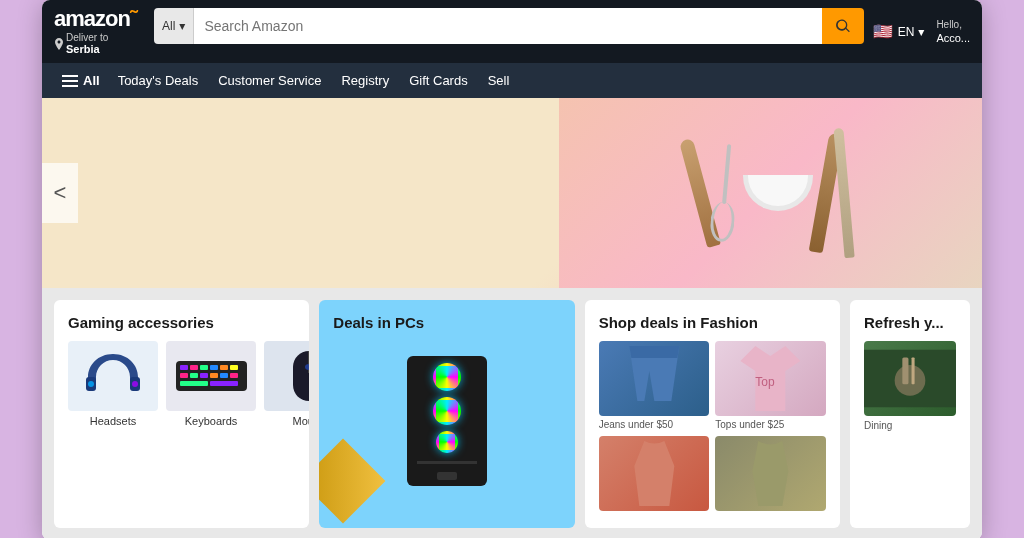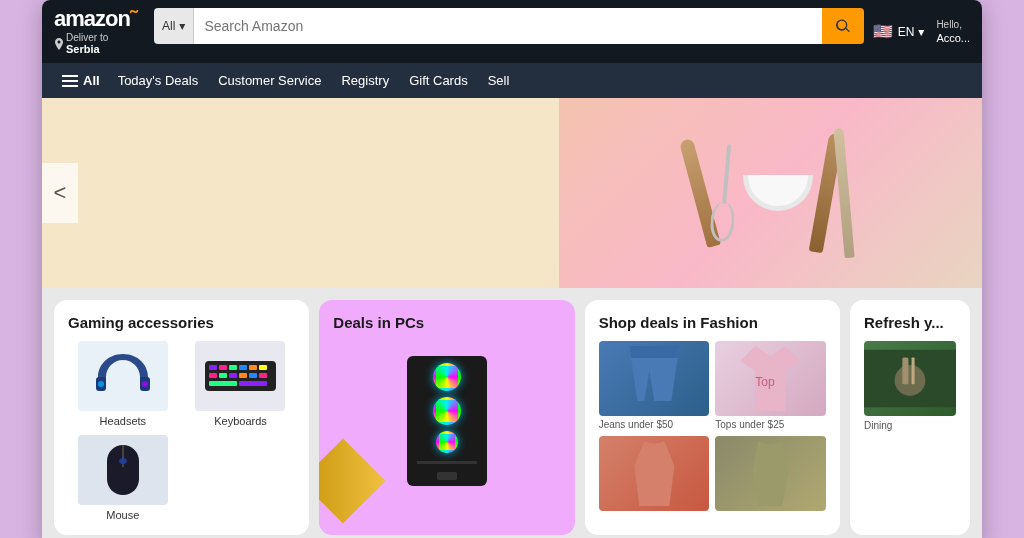--- a/index.html
+++ b/index.html
@@ -217,38 +217,38 @@
     
     .product-grid {
       display: flex;
       gap: 0;
       padding: 12px;
       background: #e8e8e8;
       overflow: hidden;
     }
     .product-card {
       background: #fff;
-      border-radius: 13px;
+      border-radius: 6px;
       padding: 14px;
       flex: 1;
       min-width: 0;
       margin: 0 5px;
       overflow: hidden;
     }
     .product-card:first-child { margin-left: 0; }
     .product-card:last-child { margin-right: 0; }
     .card-title {
       font-size: 15px;
       font-weight: bold;
       color: #1a1a1a;
       margin-bottom: 10px;
     }
     .card-items {
       display: grid;
-      grid-template-columns: 1fr 1fr;
+      grid-template-columns: 1fr 1fr 1fr;
       gap: 8px;
     }
     .card-item {
       display: flex;
       flex-direction: column;
       align-items: center;
     }
     .item-img {
       width: 90px;
       height: 70px;
@@ -263,21 +263,21 @@
       font-size: 11px;
       color: #333;
       text-align: center;
     }
     
     .gaming-card .item-img.headset { background: #e8f0f8; }
     .gaming-card .item-img.keyboard { background: #e8e8f0; }
     .gaming-card .item-img.mouse { background: #e8e8e8; }
     .gaming-card .item-img.figurine { background: #e8e8ee; }
     
-    .pc-card { background: #f0abfc; padding-left: 14px; }
+    .pc-card { background: #7dd3fc; padding-left: 14px; }
     .pc-card .pc-img-container {
       width: 100%;
       height: 160px;
       display: flex;
       align-items: center;
       justify-content: center;
       position: relative;
     }
     .pc-tower {
       width: 80px;

